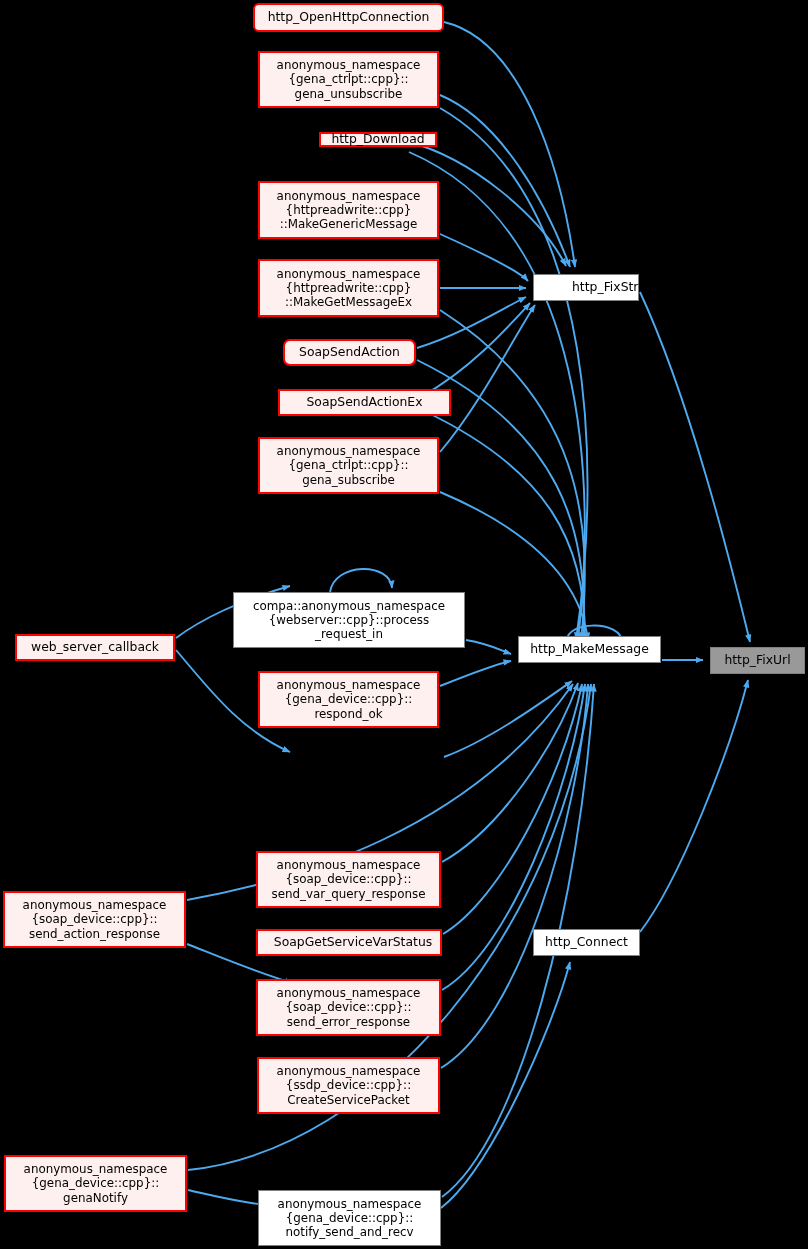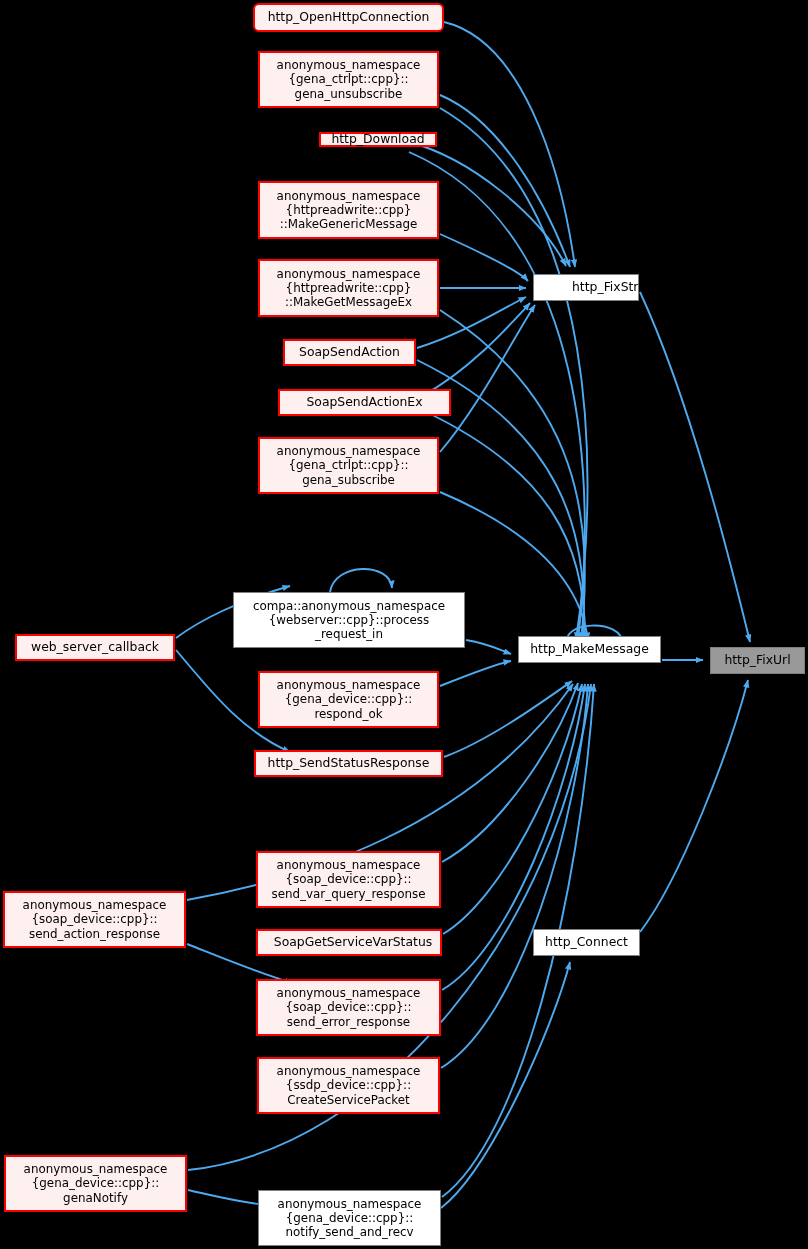--- a/index.html
+++ b/index.html
@@ -91,21 +91,21 @@
 {httpreadwrite::cpp}
 ::MakeGenericMessage</span>
     </div>
 
   <div class="node n-pink fs11" style="left:258px;top:259px;width:181px;height:58px;">
     <span class="lbl">anonymous_namespace
 {httpreadwrite::cpp}
 ::MakeGetMessageEx</span>
     </div>
 
-  <div class="node n-pink fs12" style="left:283px;top:339px;width:133px;height:27px;">
+  <div class="node n-pink fs12" style="left:283px;top:339px;width:133px;height:27px;border-radius:7px;">
     <span class="lbl">SoapSendAction</span>
     </div>
 
   <div class="node n-pink fs12" style="left:278px;top:389px;width:173px;height:27px;">
     <span class="lbl">SoapSendActionEx</span>
     </div>
 
   <div class="node n-pink fs11" style="left:258px;top:437px;width:181px;height:57px;">
     <span class="lbl">anonymous_namespace
 {gena_ctrlpt::cpp}::
@@ -121,23 +121,20 @@
   <div class="node n-pink fs12" style="left:15px;top:634px;width:160px;height:27px;">
     <span class="lbl">web_server_callback</span>
     </div>
 
   <div class="node n-pink fs11" style="left:258px;top:671px;width:181px;height:57px;">
     <span class="lbl">anonymous_namespace
 {gena_device::cpp}::
 respond_ok</span>
     </div>
 
-  <div class="node n-pink fs12" style="left:254px;top:750px;width:189px;height:27px;">
-    <span class="lbl">http_SendStatusResponse</span>
-    </div>
 
   <div class="node n-pink fs11" style="left:256px;top:851px;width:185px;height:57px;">
     <span class="lbl">anonymous_namespace
 {soap_device::cpp}::
 send_var_query_response</span>
     </div>
 
   <div class="node n-pink fs11" style="left:3px;top:891px;width:183px;height:57px;">
     <span class="lbl">anonymous_namespace
 {soap_device::cpp}::

